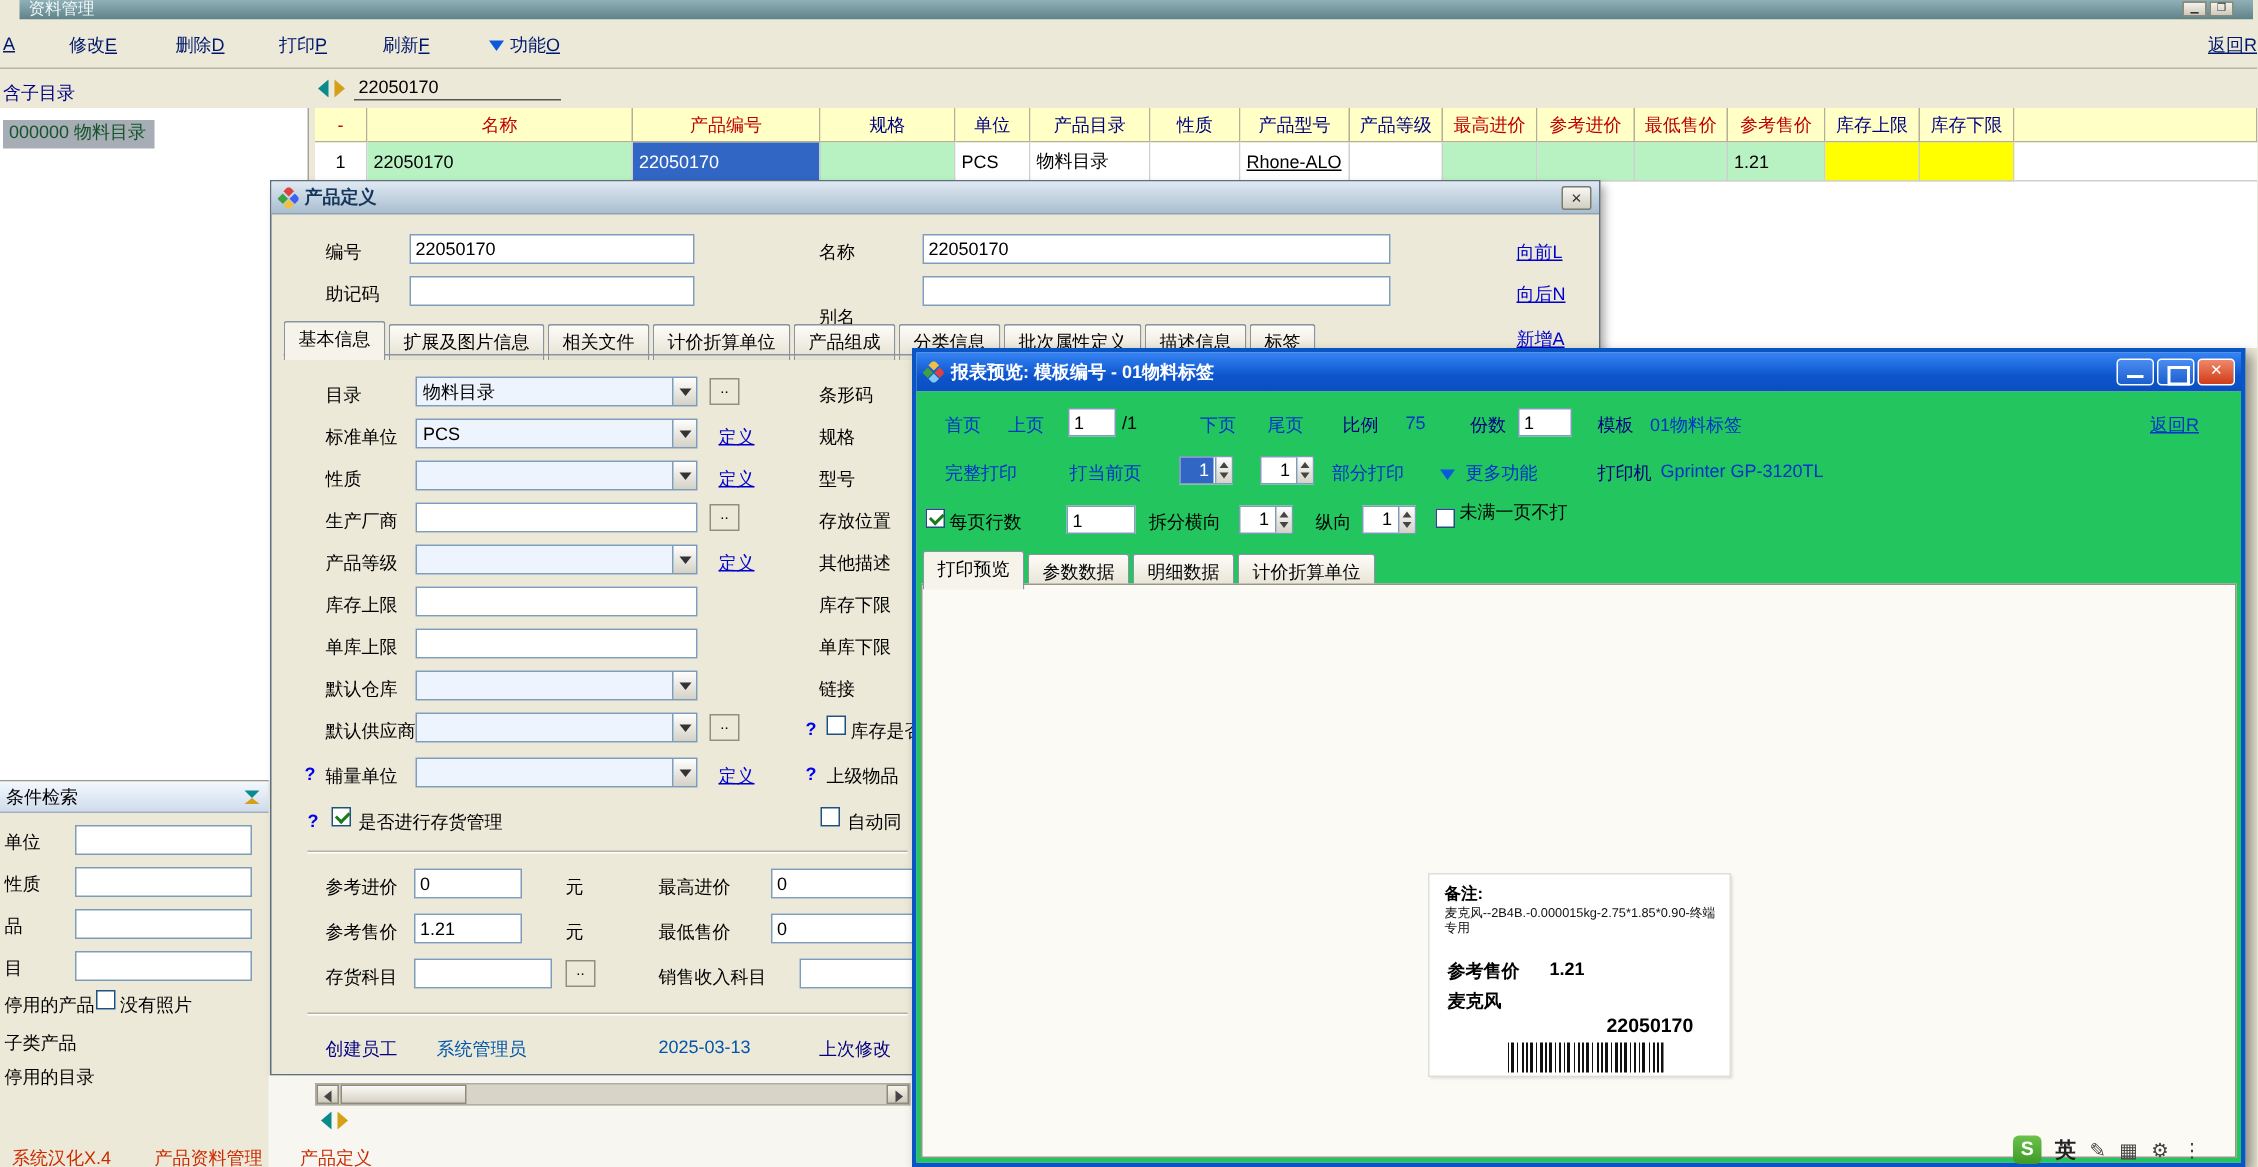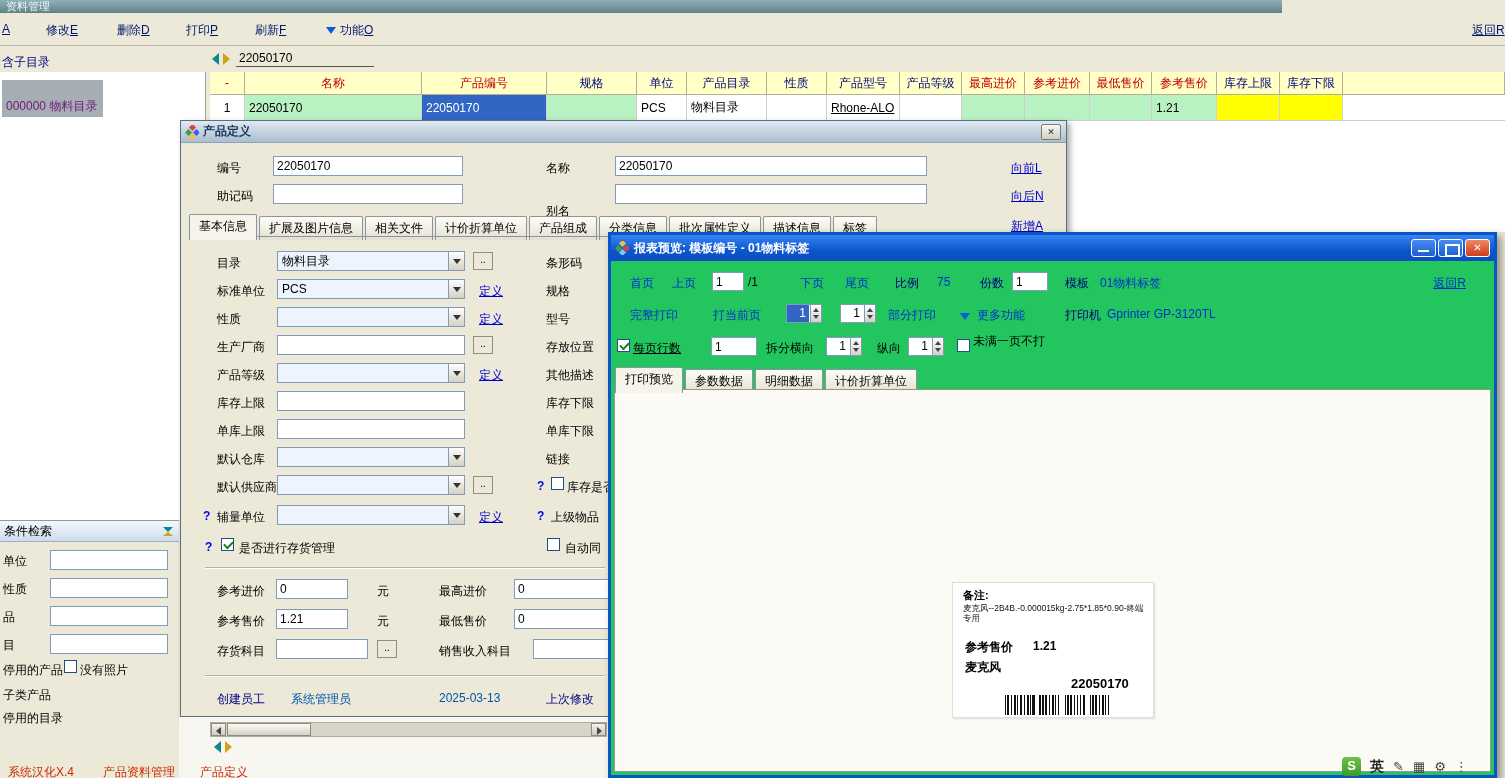--- a/index.html
+++ b/index.html
@@ -6,32 +6,32 @@
   html,body{width:1505px;height:778px;}
   body{font-family:"Liberation Sans","DejaVu Sans",sans-serif;font-size:12px;color:#000;background:#ece9d8;overflow:hidden;}
   #screen{position:relative;width:1505px;height:778px;background:#ece9d8;overflow:hidden;}
   .abs{position:absolute;}
   .navy{color:#000080;}
   .red{color:#c00000;}
   .link{color:#0000cc;text-decoration:underline;cursor:pointer;}
   .ulkey{text-decoration:underline;}
 
   
-  #app-titlebar{left:0;top:0;width:1282px;height:13px;background:linear-gradient(#8fb0b6,#5f8289);color:#eef6f8;font-size:11px;line-height:12px;padding-left:6px;overflow:hidden;}
+  #app-titlebar{left:13px;top:0;width:1489px;height:13px;background:linear-gradient(#8fb0b6,#5f8289);color:#eef6f8;font-size:11px;line-height:12px;padding-left:6px;overflow:hidden;}
   .winbtn-s{width:16px;height:10px;background:linear-gradient(#f4f2ea,#cdc9bd);border:1px solid #8a8a7a;font-size:7px;line-height:8px;text-align:center;color:#333;}
   #toolbar{left:0;top:13px;width:1505px;height:33px;background:#ece9d8;border-bottom:1px solid #b9b5a7;}
   .tbi{position:absolute;top:9px;color:#00186b;font-size:12px;cursor:pointer;}
   .fn-arrow{display:inline-block;width:0;height:0;border-left:5px solid transparent;border-right:5px solid transparent;border-top:7px solid #0a5ae0;vertical-align:middle;margin-right:4px;}
   #recordbar{left:0;top:47px;width:1505px;height:40px;}
   .swapicon{display:inline-block;}
   .lookup{border-bottom:1px solid #555;min-width:138px;display:inline-block;padding:1px 3px;background:transparent;font-size:12px;}
 
   
   #tree{left:0;top:72px;width:206px;height:448px;background:#fff;border-right:1px solid #a9a59a;}
-  .tree-item{margin:8px 0 0 2px;display:inline-block;background:#a6adb4;color:#701a75;padding:18px 6px 2px 4px;font-size:12px;}
+  .tree-item{margin:8px 0 0 2px;display:inline-block;background:#a6adb4;color:#14532d;padding:0 6px 2px 4px;font-size:12px;}
 
   
   #grid{left:210px;top:72px;width:1295px;height:160px;background:#fff;}
   .grow{display:flex;}
   .th{height:23px;background:#ffffc6;border-right:1px solid #b4b098;border-bottom:1px solid #b4b098;display:flex;align-items:center;justify-content:center;font-size:12px;color:#000080;overflow:hidden;}
   .th.red{color:#c00000;}
   .td{height:26px;background:#fff;border-right:1px solid #cfcfcf;border-bottom:1px solid #cfcfcf;display:flex;align-items:center;padding:0 4px;font-size:12px;overflow:hidden;}
   .td.g{background:#b9f2c2;}
   .td.y{background:#ffff00;}
   .td.sel{background:#3166c5;color:#fff;}
@@ -405,21 +405,21 @@
           <span class="v">1</span>
           <span class="ud"></span>
         </span>
       <span class="rlink" style="left:277px;top:46px;">部分打印</span>
       <span class="abs" style="left:349px;top:48px;"><span class="fn-arrow"></span></span>
       <span class="rlink" style="left:366px;top:46px;">更多功能</span>
       <span class="rlbl" style="left:454px;top:46px;">打印机</span>
       <span class="rlink" style="left:496px;top:46px;">Gprinter GP-3120TL</span>
 
       <span class="abs" style="left:6px;top:78px;"><span class="cb on"></span></span>
-      <span class="abs" style="left:22px;top:79px;font-size:12px;text-decoration:underline;">每页行数</span>
+      <span class="abs" style="left:22px;top:79px;font-size:12px;">每页行数</span>
       <input class="rtxt" style="left: 100px; top: 76px; width: 46px;" value="1">
       <span class="abs" style="left:155px;top:79px;font-size:12px;">拆分横向</span>
       <span class="spin" style="left:215px;top:76px;">
           <span class="v">1</span>
           <span class="ud"></span>
         </span>
       <span class="abs" style="left:266px;top:79px;font-size:12px;">纵向</span>
       <span class="spin" style="left:297px;top:76px;">
           <span class="v">1</span>
           <span class="ud"></span>

